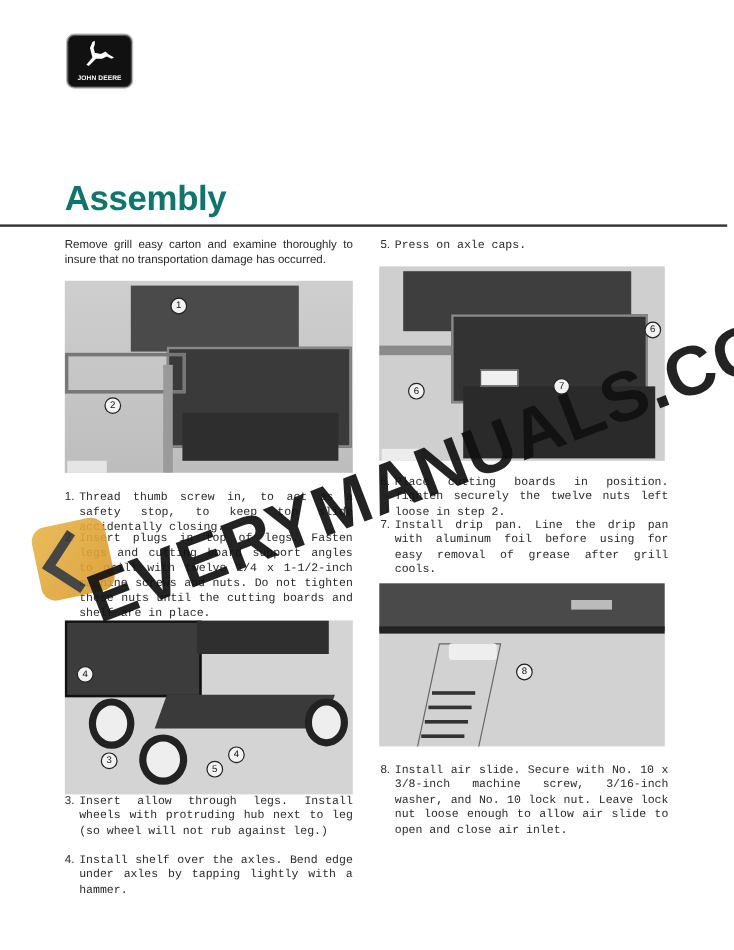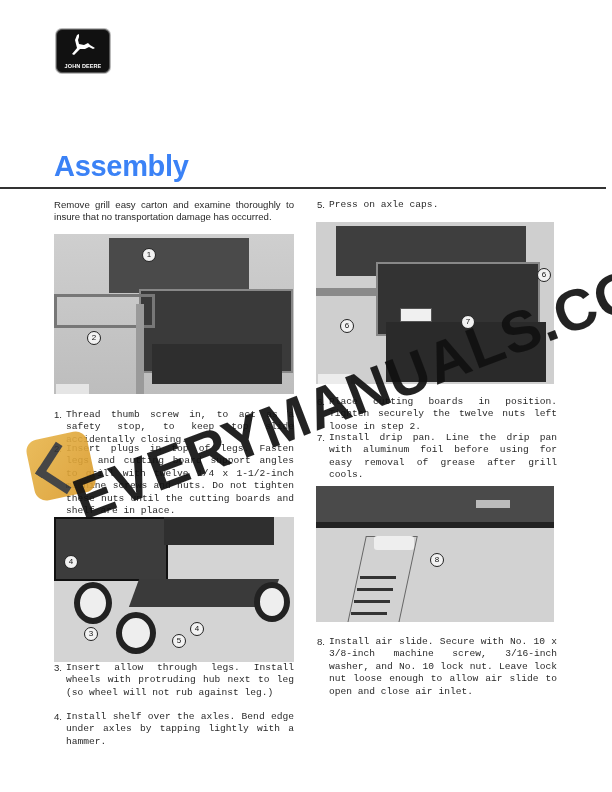--- a/index.html
+++ b/index.html
@@ -1,20 +1,20 @@
 <!DOCTYPE html>
 <html><head>
 <meta charset="utf-8">
 <style>
   html, body { margin:0; padding:0; }
   body { width:612px; height:792px; background:#ffffff; position:relative; overflow:hidden; font-family:"Liberation Sans", sans-serif; color:#222; }
   .logo { position:absolute; left:56px; top:29px; width:52px; height:42px; background:#111; border-radius:6px; border:1px solid #555; box-shadow:0 0 0 1px #bbb; }
   .logo svg { position:absolute; left:10px; top:3px; }
   .logo-text { position:absolute; left:0; right:0; bottom:3px; text-align:center; color:#fff; font-size:5.5px; font-weight:bold; letter-spacing:0.1px; }
-  .title { position:absolute; left:54px; top:150px; font-size:29px; font-weight:bold; color:#3b82f6; letter-spacing:-0.3px; }
+  .title { position:absolute; left:54px; top:150px; font-size:29px; font-weight:bold; color:#0f766e; letter-spacing:-0.3px; }
   .rule { position:absolute; left:0; top:187px; width:606px; height:2px; background:#333; }
   .para { position:absolute; font-size:9.6px; line-height:12.4px; color:#2a2a2a; text-align:justify; }
   .step { position:absolute; font-size:9.6px; line-height:12.4px; color:#2a2a2a; text-align:justify; }
   .step .num { position:absolute; left:0; top:0; }
   .step .txt { display:block; margin-left:12px;font-family:Liberation Mono, monospace; }
   .photo { position:absolute; background:#d8d8d8; overflow:hidden; }
   .photo .code { position:absolute; font-family:"Liberation Serif", serif; font-style:italic; font-size:7px; color:#555; background:rgba(255,255,255,0.6); padding:16px 2px; letter-spacing:0.5px; }
   .callout { position:absolute; width:12px; height:12px; border:1px solid #222; border-radius:50%; background:#f2f2f2; font-size:8px; line-height:12px; text-align:center; color:#111; }
   .wm { position:absolute; left:40px; top:300px; font-size:58px; font-weight:bold; color:#111; transform:rotate(-21deg); transform-origin:left top; letter-spacing:1px; opacity:0.92; white-space:nowrap; top:470px; left:64px; }
   .wm-logo { position:absolute; left:30px; top:435px; width:62px; height:62px; border-radius:12px; background:linear-gradient(135deg,#e8b54a,#d99a2a); transform:rotate(-12deg); opacity:0.9; }

